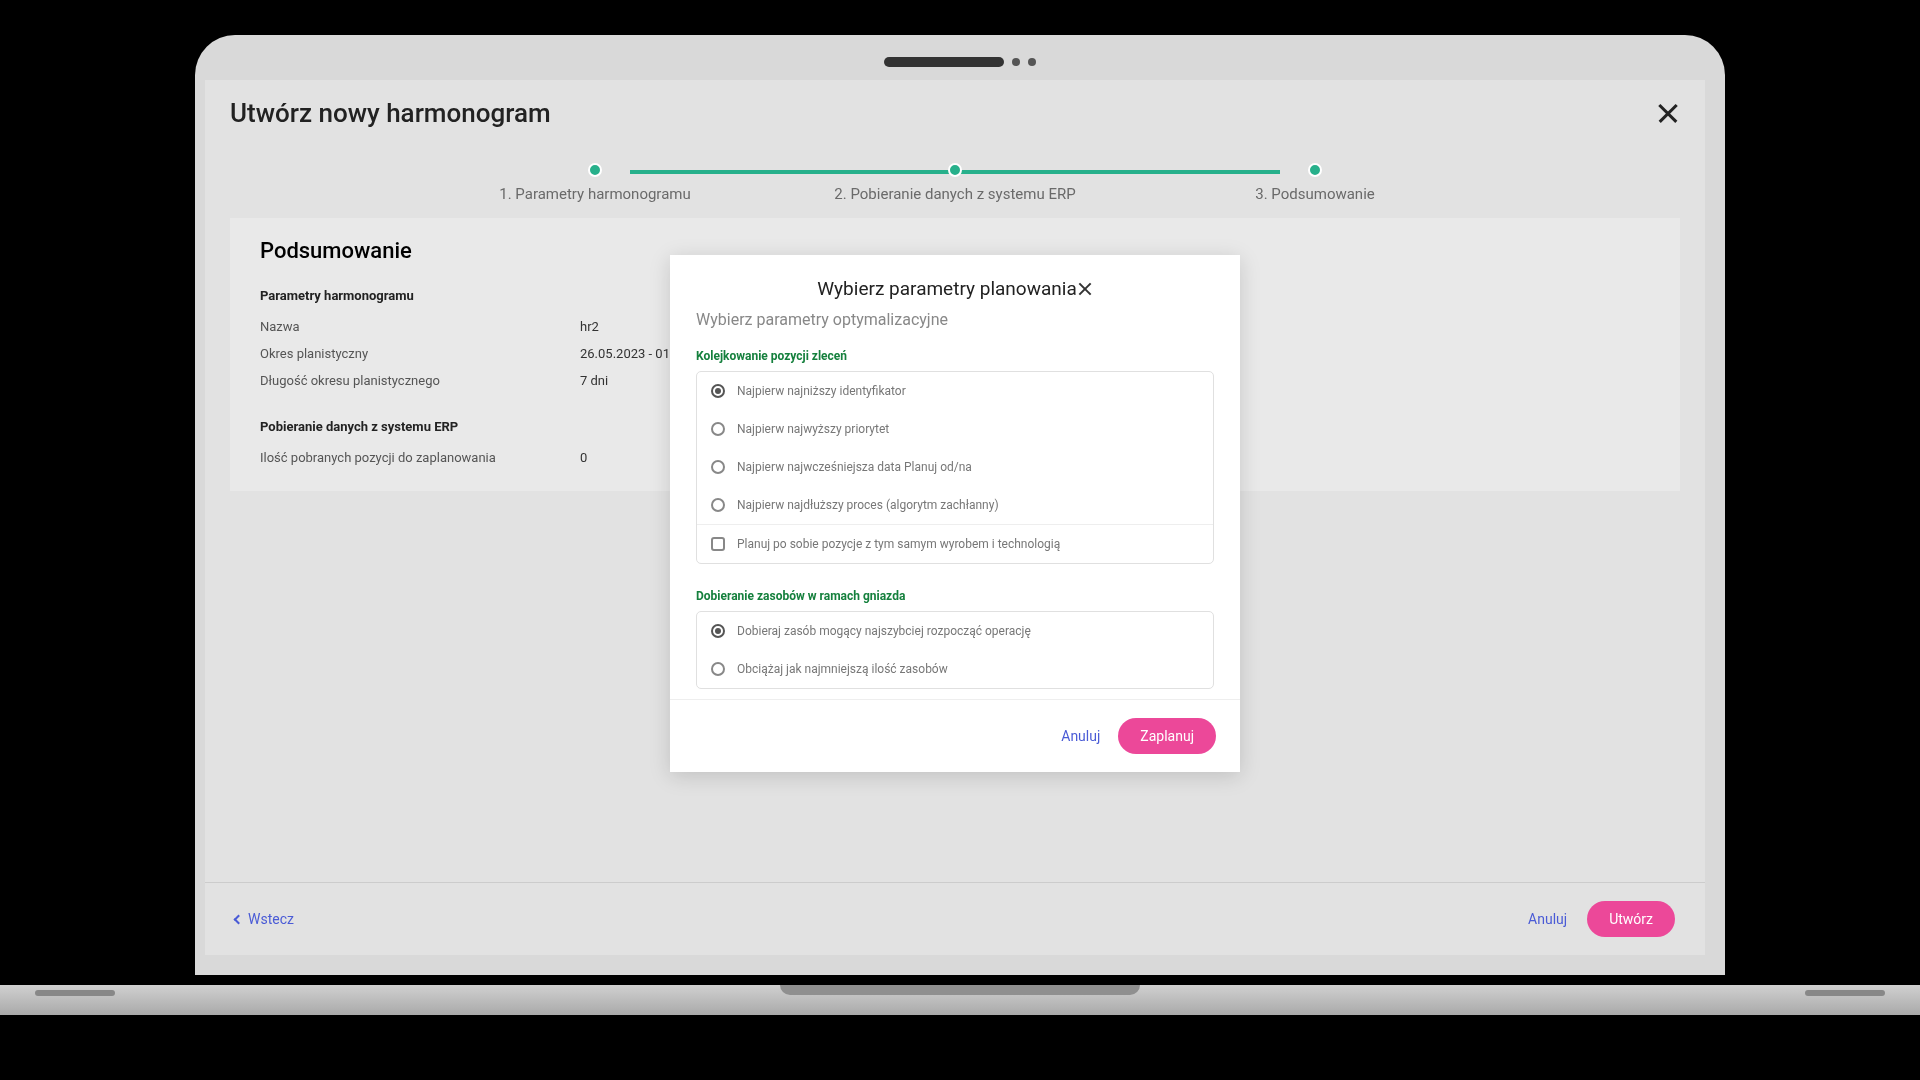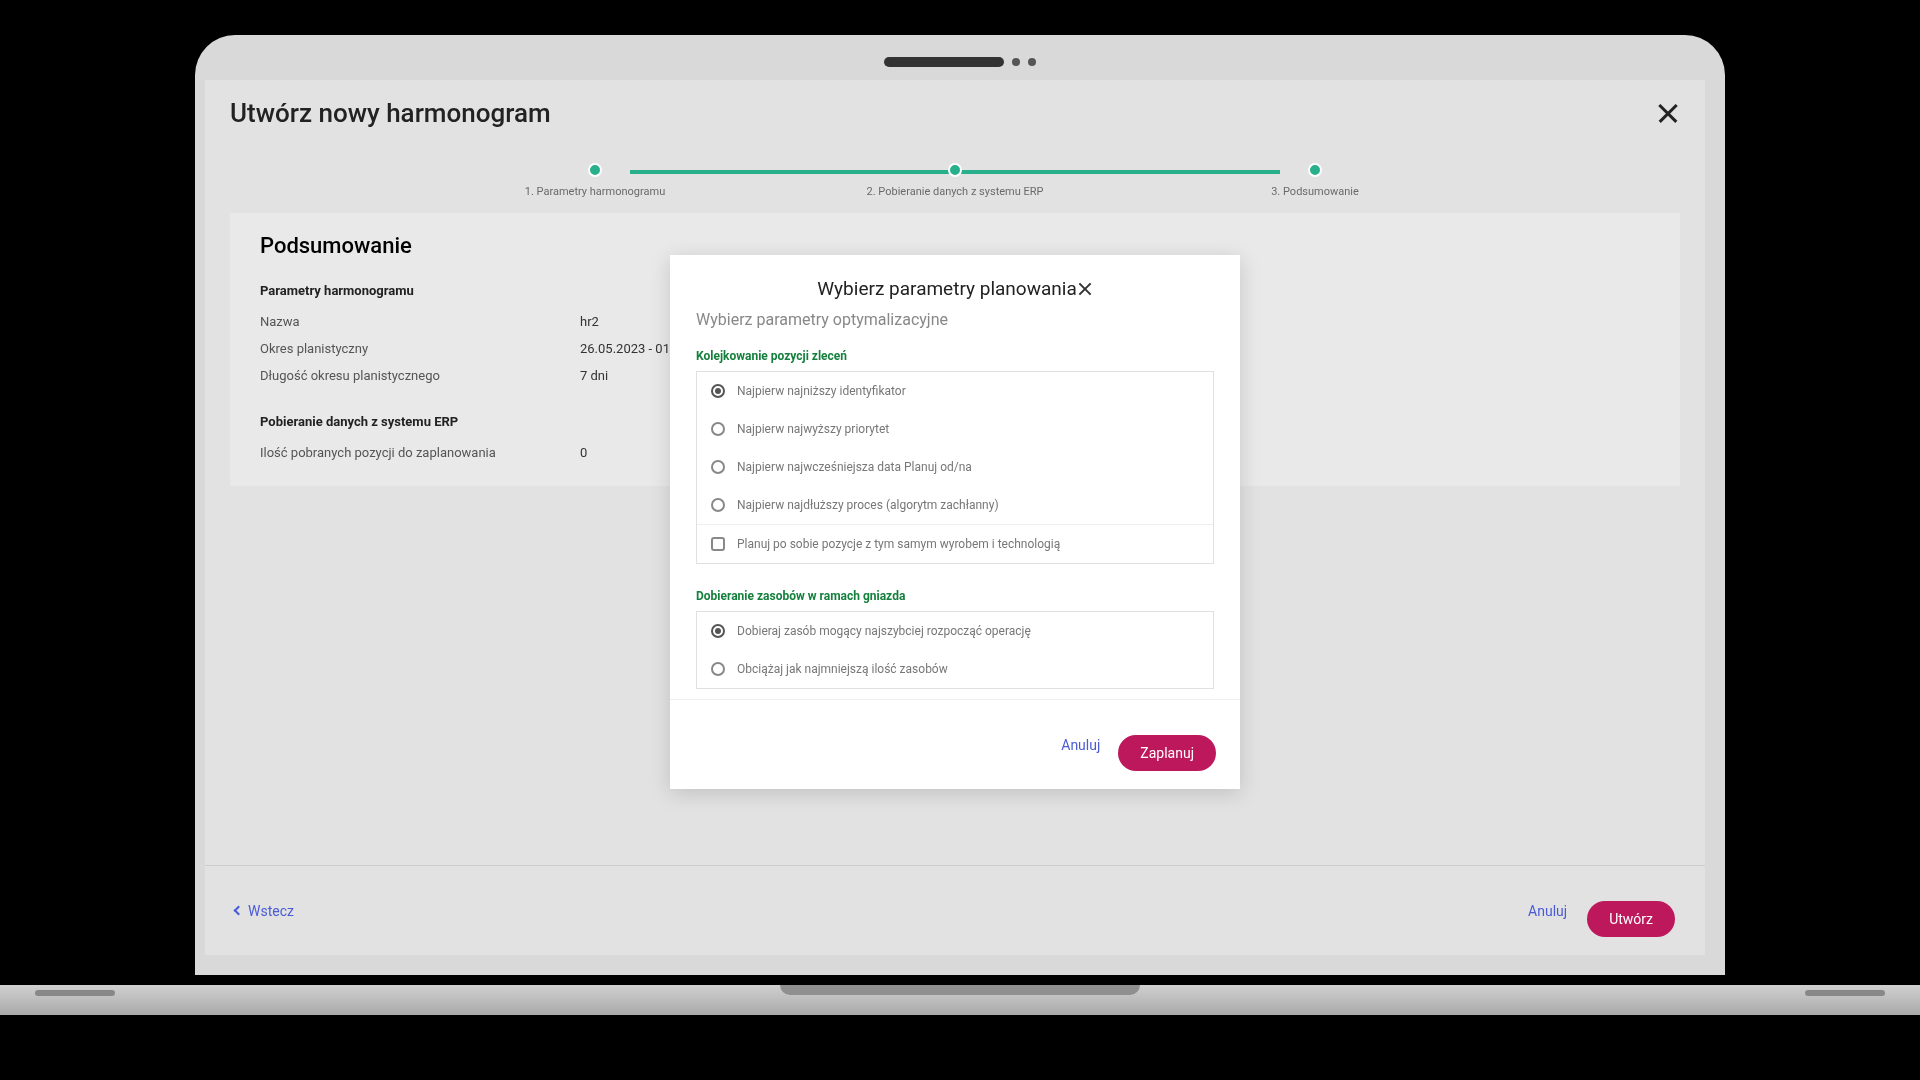--- a/index.html
+++ b/index.html
@@ -111,21 +111,21 @@
 }
 .step-dot {
   width: 14px; height: 14px;
   border-radius: 50%;
   background: #27b08b;
   border: 2px solid #fff;
   z-index: 1;
 }
 .step-label {
   margin-top: 8px;
-  font-size: 11px;
+  font-size: 15px;
   color: #6a6a6a;
   white-space: nowrap;
 }
 
 
 .content-card {
   margin: 15px 25px 0 25px;
   background: #e9e9e9;
 }
 .summary {
@@ -193,21 +193,21 @@
 }
 .modal-section-title {
   padding: 15px 26px 8px 26px;
   font-size: 12px;
   font-weight: 700;
   color: #15803d;
 }
 .option-box {
   margin: 0 26px 10px 26px;
   border: 1px solid #e0e0e0;
-  border-radius: 0;
+  border-radius: 5px;
 }
 .option-row {
   display: flex;
   align-items: center;
   padding: 12px 14px;
   gap: 12px;
   font-size: 12px;
   color: #777;
 }
 .radio, .checkbox {
@@ -232,27 +232,26 @@
   align-items: center;
   gap: 18px;
   padding: 18px 24px;
 }
 .btn-text {
   color: #4a5bd6;
   font-size: 14px;
   cursor: pointer;
 }
 .btn-primary {
-  background: #be185d;
+  background: #ec4899;
   color: #fff;
   font-size: 14px;
   padding: 10px 22px;
   border-radius: 20px;
   cursor: pointer;
-  margin-top: 17px;
 }
 
 
 .page-footer {
   position: absolute;
   bottom: 0;
   left: 0; right: 0;
   border-top: 1px solid #ccc;
   padding: 18px 30px;
   display: flex;

